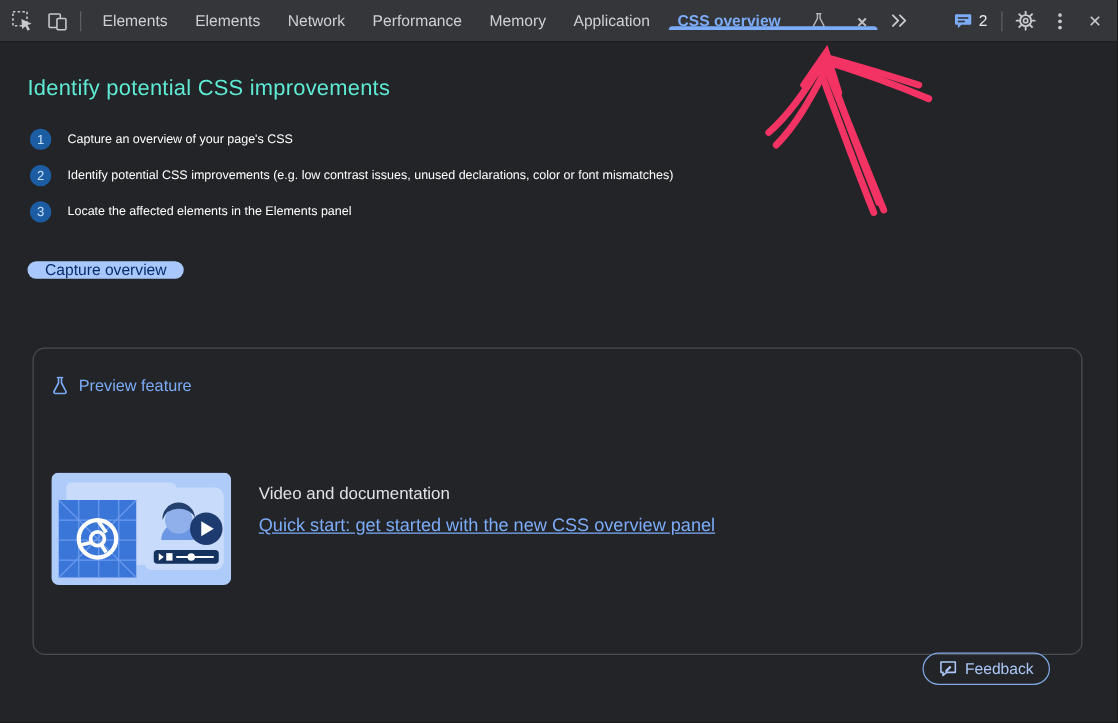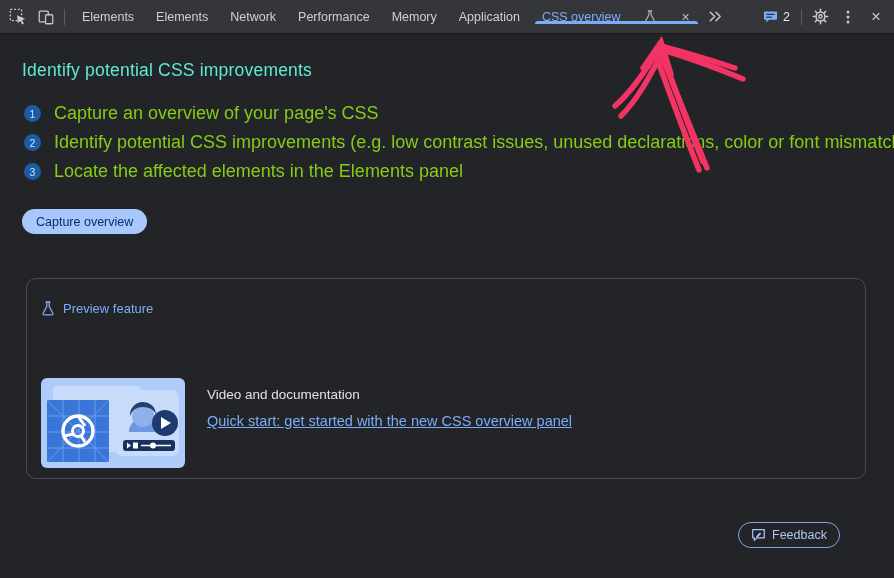--- a/index.html
+++ b/index.html
@@ -16,49 +16,49 @@
     display:flex; align-items:center; padding-left:4px;
   }
   .tb-btn { display:flex; align-items:center; justify-content:center; width:28px; cursor:pointer; }
   .tb-btn svg { display:block; }
   .sep { width:1px; height:16px; background:#5c5e62; align-self:center; margin:0 4px; }
   .tabs { display:flex; align-items:stretch; margin-left:2px; }
   .tab {
     position:relative; display:flex; align-items:center; gap:5px;
     padding:0 11px; font-size:12.5px; color:#cdd0d5; cursor:pointer; white-space:nowrap;
   }
-  .tab.active { color:#7cacf8; font-weight:400;gap:24px; }
+  .tab.active { color:#7cacf8; font-weight:700;gap:24px; }
   .tab.active::after {
     content:""; position:absolute; left:4px; right:4px; bottom:0; height:3px;
     background:#7cacf8; border-radius:3px 3px 0 0;
   }
   .tab .tab-x { font-size:14px; color:#bdc1c6; line-height:1; padding:0 1px; }
   .toolbar-right { margin-left:auto; display:flex; align-items:stretch; padding-right:4px; }
   .issues { display:flex; align-items:center; gap:5px; padding:0 7px; cursor:pointer; }
   .issues .count { font-size:12.5px; color:#e8eaed; }
   .close-x { font-size:17px; color:#c6c9ce; line-height:1; }
   
   .page-title {
     position:absolute; left:22px; top:60px;
     font-size:17.5px; font-weight:400; color:#5eead4; letter-spacing:.2px;
   }
   .step-row { position:absolute; left:24px; display:flex; align-items:center; gap:13px; white-space:nowrap; }
   .step-badge {
     width:17px; height:17px; border-radius:50%; background:#1c5ca3; color:#c8e3ff;
     font-size:10.5px; display:flex; align-items:center; justify-content:center; flex:0 0 auto;
   }
-  .step-text { font-size:18px; color:#84cc16;text-align:right; }
+  .step-text { font-size:10px; color:#ffffff;text-align:right; }
   .capture-btn {
-    position:absolute; left:22px; top:209px; height:25px; border:none;
+    position:absolute; left:22px; top:209px; height:14px; border:none;
     background:#a8c7fa; color:#062e6f; font-family:inherit;
     font-size:12.5px; font-weight:500; padding:0 14px; border-radius:13px; cursor:pointer;
   }
   
   .card {
-    position:absolute; left:26px; top:278px; width:840px; height:201px;
+    position:absolute; left:26px; top:278px; width:840px; height:246px;
     border:1px solid #4a4c50; border-radius:10px;
   }
   .card-header { position:absolute; left:14px; top:22px; display:flex; align-items:center; gap:8px; }
   .card-header .hdr-label { font-size:13px; font-weight:500; color:#7cacf8; }
   .card-body { position:absolute; left:14px; top:56px; font-size:13.5px; color:#dfe2e6; white-space:nowrap; }
   a.blue-link { color:#7cacf8; text-decoration:underline; cursor:pointer; }
   .card-body a.blue-link { margin-left:3px; }
   .thumb { position:absolute; left:14px; top:99px; width:144px; height:90px; border-radius:6px; overflow:hidden; }
   .video-label { position:absolute; left:180px; top:108px; font-size:13.5px; color:#dfe2e6; }
   .quick-link { position:absolute; left:180px; top:134px; font-size:14.5px; }

